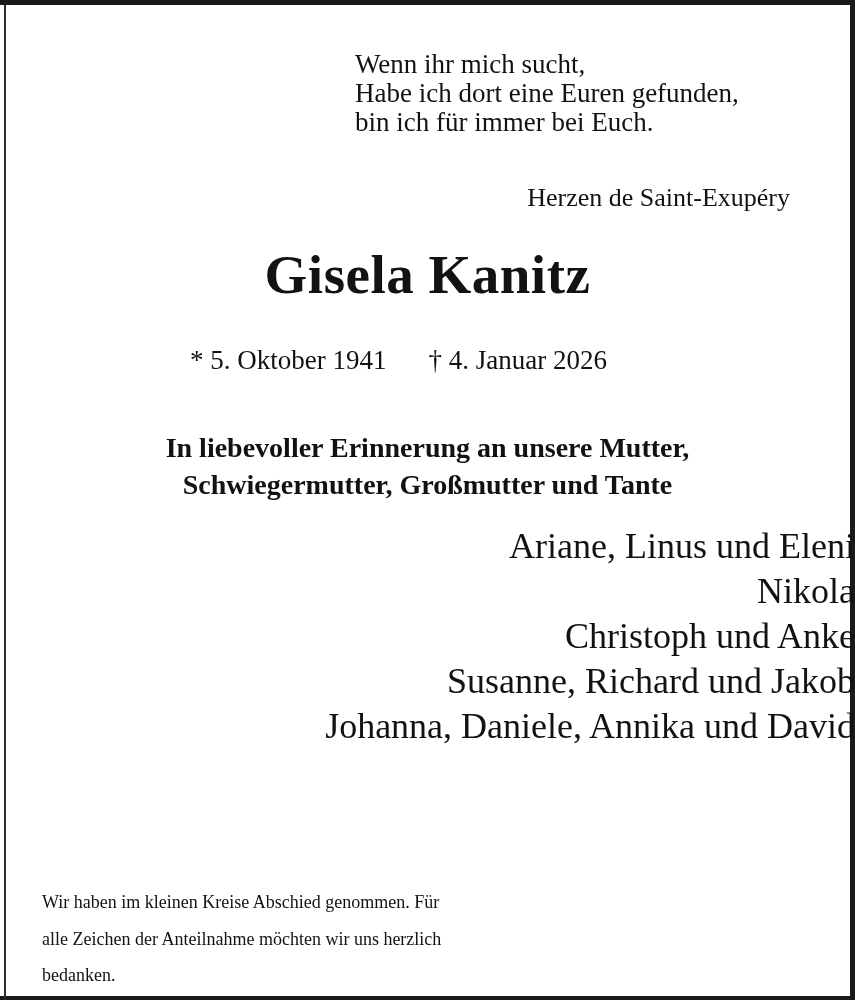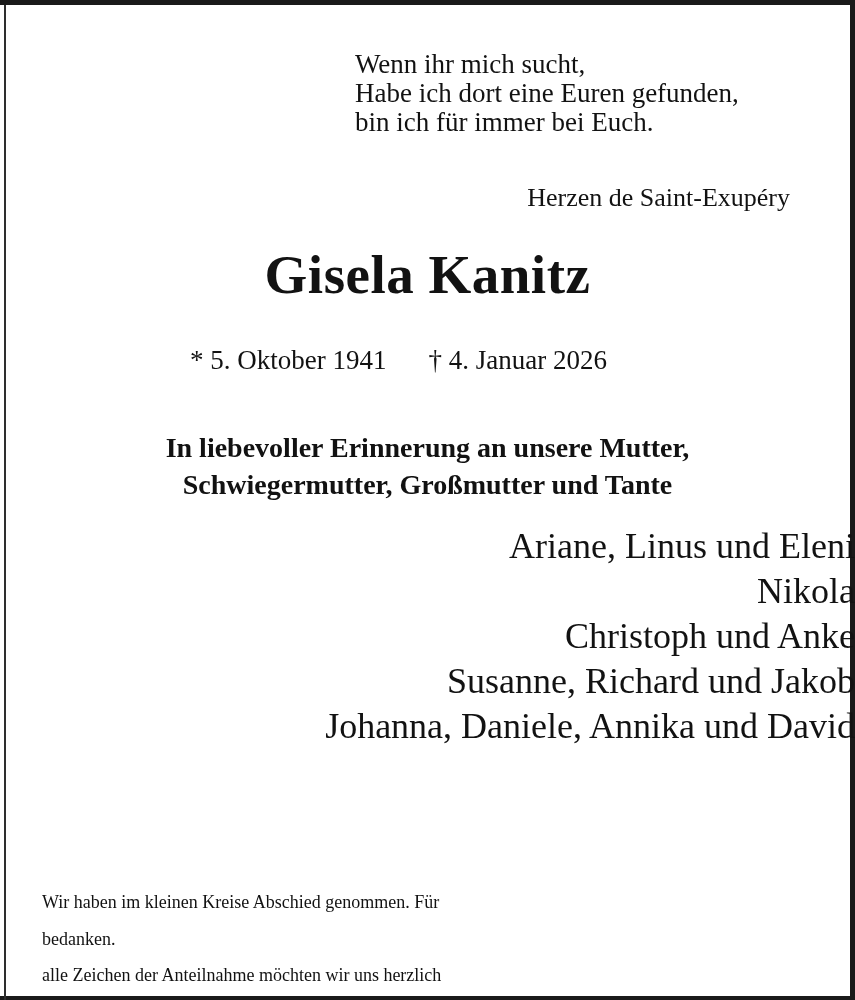--- a/index.html
+++ b/index.html
@@ -100,17 +100,17 @@
     <div>Ariane, Linus und Eleni</div>
     <div>Nikola</div>
     <div>Christoph und Anke</div>
     <div>Susanne, Richard und Jakob</div>
     <div>Johanna, Daniele, Annika und David</div>
   </div>
 
 
   <div class="closing">
     <div>Wir haben im kleinen Kreise Abschied genommen. Für</div>
+    <div>alle Zeichen der Anteilnahme möchten wir uns herzlich</div>
     <div>bedanken.</div>
-    <div>alle Zeichen der Anteilnahme möchten wir uns herzlich</div>
   </div>
 
 </div>
 
 </body></html>

